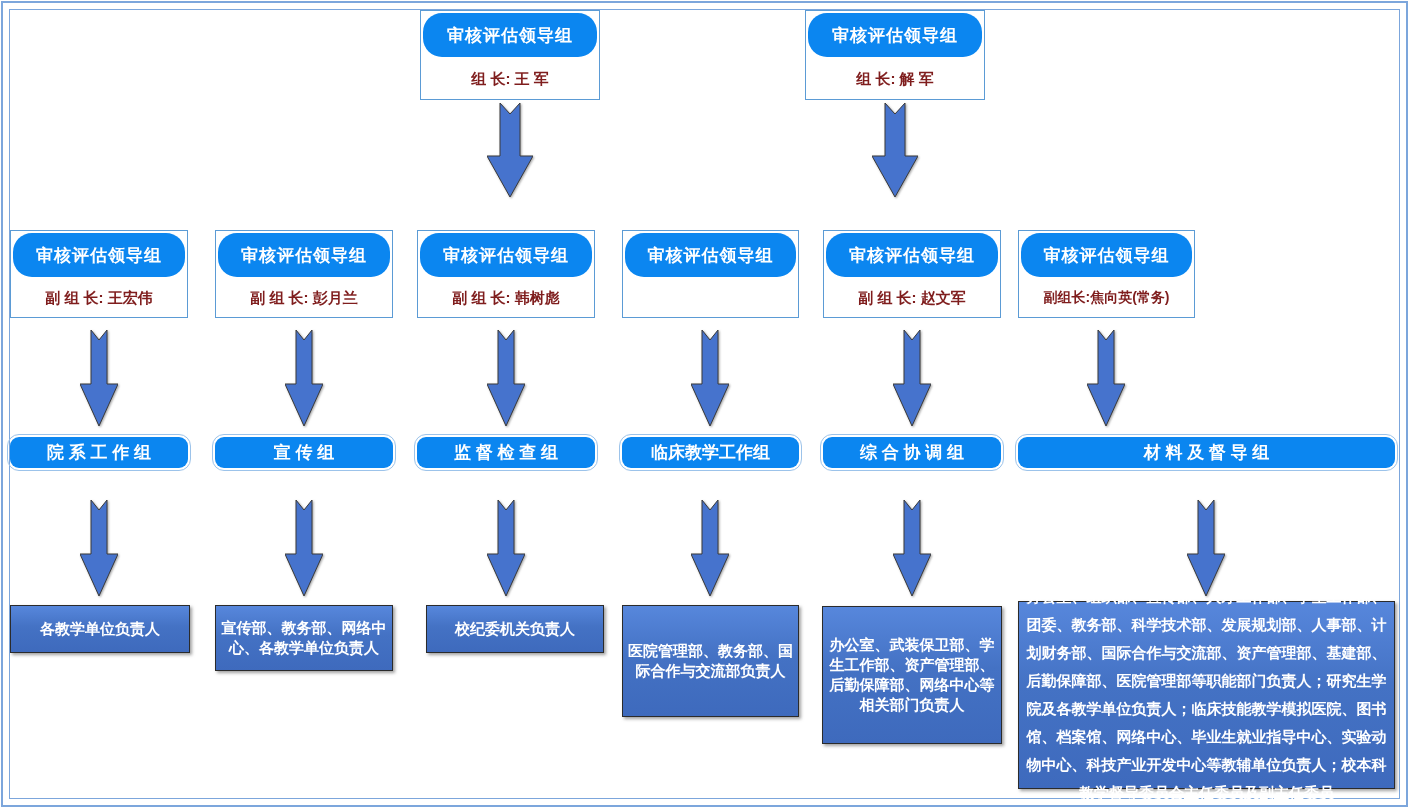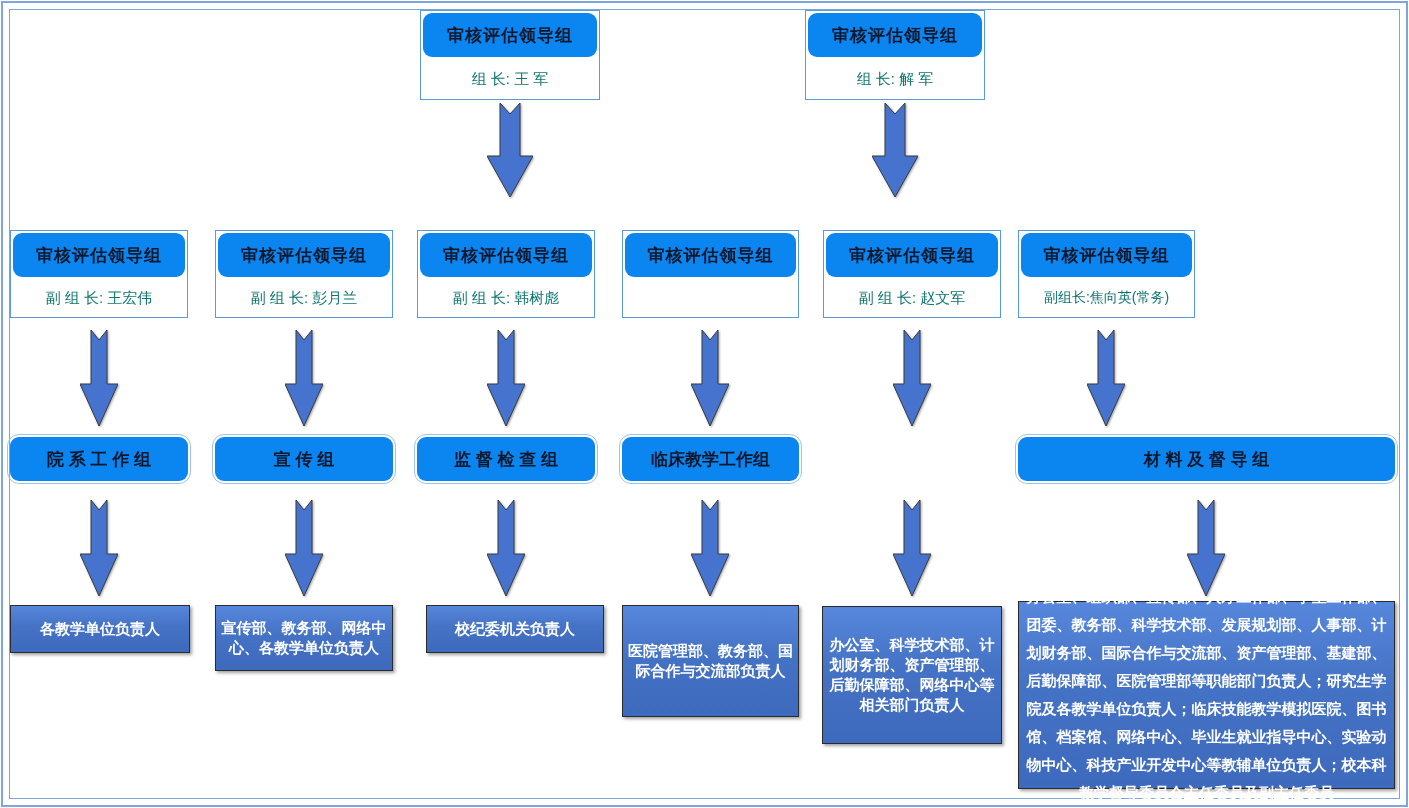--- a/index.html
+++ b/index.html
@@ -8,34 +8,34 @@
     background:#fff; overflow:hidden;
     font-family:"Liberation Sans", sans-serif;
   }
   .frame-outer { position:absolute; inset:1px; border:2px solid #7ca6dc; pointer-events:none; }
   .frame-inner { position:absolute; inset:9px; border:1px solid #7ca6dc; pointer-events:none; }
 
   
   .lbox { position:absolute; background:#fff; border:1px solid #5b9bd5; box-sizing:border-box; }
   .lbox-header {
     position:absolute; left:2px; right:2px; top:2px; height:44px;
-    background:#0b86f0; border-radius:9px;
-    color:#0f172a; font-weight:bold; font-size:17px; letter-spacing:1px;
+    background:#0b86f0; border-radius:19px;
+    color:#ffffff; font-weight:bold; font-size:17px; letter-spacing:1px;
     display:flex; align-items:center; justify-content:center;
   }
   .lbox-sub {
     position:absolute; left:2px; right:2px; top:48px; bottom:0;
     display:flex; align-items:center; justify-content:center;
-    color:#0f766e; font-weight:normal; font-size:15px; white-space:nowrap;
+    color:#7f1d1d; font-weight:bold; font-size:15px; white-space:nowrap;
   }
 
   
   .gbox {
-    position:absolute; height:44px; background:#0b86f0; border-radius:9px;
-    color:#0f172a; font-weight:bold; font-size:17px;
+    position:absolute; height:31px; background:#0b86f0; border-radius:9px;
+    color:#ffffff; font-weight:bold; font-size:17px;
     display:flex; align-items:center; justify-content:center;
     outline:1px solid #9cc3ea; outline-offset:2px; box-sizing:border-box;
   }
 
   
   .mbox {
     position:absolute; box-sizing:border-box;
     background:linear-gradient(180deg,#5787dc 0%,#4472c4 45%,#3e6abd 100%);
     border:1px solid #2b2b2b;
     box-shadow:2px 2px 3px rgba(110,110,110,.65);
@@ -111,20 +111,21 @@
       <polygon points="11,0 19,10 27,0 27,54 38,54 19,96 0,54 11,54"></polygon>
     </svg>
   <svg class="arrow" style="left:1087px;top:330px" width="38" height="96">
       <polygon points="11,0 19,10 27,0 27,54 38,54 19,96 0,54 11,54"></polygon>
     </svg>
 
   <div class="gbox" style="left:10px;top:437px;width:178px">院 系 工 作 组</div>
   <div class="gbox" style="left:215px;top:437px;width:178px">宣 传 组</div>
   <div class="gbox" style="left:417px;top:437px;width:178px">监 督 检 查 组</div>
   <div class="gbox" style="left:622px;top:437px;width:177px">临床教学工作组</div>
+  <div class="gbox" style="left:823px;top:437px;width:178px">综 合 协 调 组</div>
   <div class="gbox" style="left:1018px;top:437px;width:377px">材 料 及 督 导 组</div>
 
   <svg class="arrow" style="left:80px;top:500px" width="38" height="96">
       <polygon points="11,0 19,10 27,0 27,54 38,54 19,96 0,54 11,54"></polygon>
     </svg>
   <svg class="arrow" style="left:285px;top:500px" width="38" height="96">
       <polygon points="11,0 19,10 27,0 27,54 38,54 19,96 0,54 11,54"></polygon>
     </svg>
   <svg class="arrow" style="left:487px;top:500px" width="38" height="96">
       <polygon points="11,0 19,10 27,0 27,54 38,54 19,96 0,54 11,54"></polygon>
@@ -136,15 +137,15 @@
       <polygon points="11,0 19,10 27,0 27,54 38,54 19,96 0,54 11,54"></polygon>
     </svg>
   <svg class="arrow" style="left:1187px;top:500px" width="38" height="96">
       <polygon points="11,0 19,10 27,0 27,54 38,54 19,96 0,54 11,54"></polygon>
     </svg>
 
   <div class="mbox" style="left:10px;top:605px;width:180px;height:48px">各教学单位负责人</div>
   <div class="mbox" style="left:215px;top:605px;width:178px;height:66px">宣传部、教务部、网络中心、各教学单位负责人</div>
   <div class="mbox" style="left:426px;top:605px;width:178px;height:48px">校纪委机关负责人</div>
   <div class="mbox" style="left:622px;top:605px;width:177px;height:112px">医院管理部、教务部、国际合作与交流部负责人</div>
-  <div class="mbox" style="left:822px;top:606px;width:180px;height:138px">办公室、科学技术部、计划财务部、资产管理部、后勤保障部、网络中心等相关部门负责人</div>
+  <div class="mbox" style="left:822px;top:606px;width:180px;height:138px">办公室、武装保卫部、学生工作部、资产管理部、后勤保障部、网络中心等相关部门负责人</div>
   <div class="mbox big" style="left:1018px;top:601px;width:377px;height:188px">办公室、组织部、宣传部、人才工作部、学生工作部、团委、教务部、科学技术部、发展规划部、人事部、计划财务部、国际合作与交流部、资产管理部、基建部、后勤保障部、医院管理部等职能部门负责人；研究生学院及各教学单位负责人；临床技能教学模拟医院、图书馆、档案馆、网络中心、毕业生就业指导中心、实验动物中心、科技产业开发中心等教辅单位负责人；校本科教学督导委员会主任委员及副主任委员</div>
 </div>
 
 </body></html>

